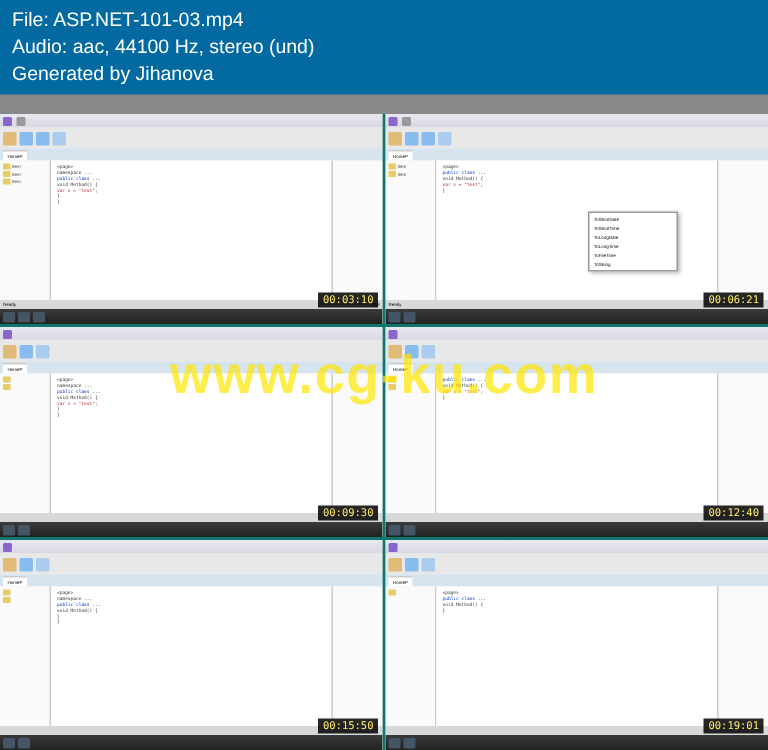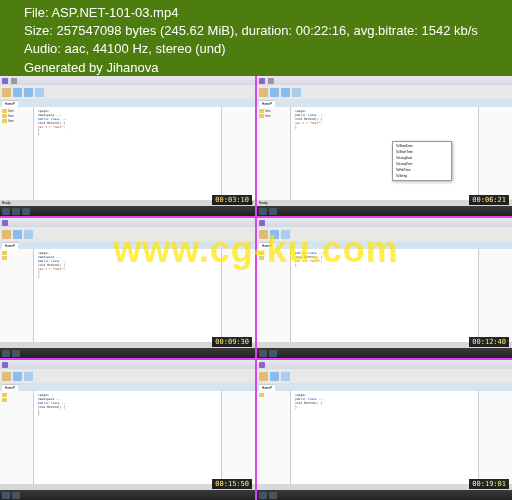--- a/index.html
+++ b/index.html
@@ -5,42 +5,42 @@
     * { margin: 0; padding: 0; box-sizing: border-box; }
     body {
       width: 512px;
       height: 500px;
       font-family: Arial, sans-serif;
       background: #888;
       overflow: hidden;
       position: relative;
     }
     .header-box {
-      background: #4d7c0f;
+      background: #0369a1;
       color: white;
-      padding: 4px 24px;
+      padding: 4px 8px;
       position: absolute;
       top: 0;
       left: 0;
       right: 0;
       font-size: 13px;
       line-height: 1.4;
     }
     .header-box .line { display: block; }
     .grid-container {
       position: absolute;
       top: 76px;
       left: 0;
       right: 0;
       bottom: 0;
       display: grid;
       grid-template-columns: 1fr 1fr;
       grid-template-rows: 1fr 1fr 1fr;
       gap: 2px;
-      background: #d946ef;
+      background: #0f766e;
     }
     .thumb {
       background: #f0f0f0;
       position: relative;
       overflow: hidden;
       font-size: 4px;
       display: flex;
       flex-direction: column;
     }
     .thumb-titlebar {
@@ -186,21 +186,20 @@
       white-space: nowrap;
       z-index: 100;
       letter-spacing: 1px;
     }
   </style>
 </head>
 <body>
 
 <div class="header-box">
   <span class="line">File: ASP.NET-101-03.mp4</span>
-  <span class="line">Size: 257547098 bytes (245.62 MiB), duration: 00:22:16, avg.bitrate: 1542 kb/s</span>
   <span class="line">Audio: aac, 44100 Hz, stereo (und)</span>
   <span class="line">Generated by Jihanova</span>
 </div>
 
 <div class="grid-container">
 
   <div class="thumb">
     <div class="thumb-titlebar">
       <div class="ticon purple"></div>
       <div class="ticon gray"></div>

